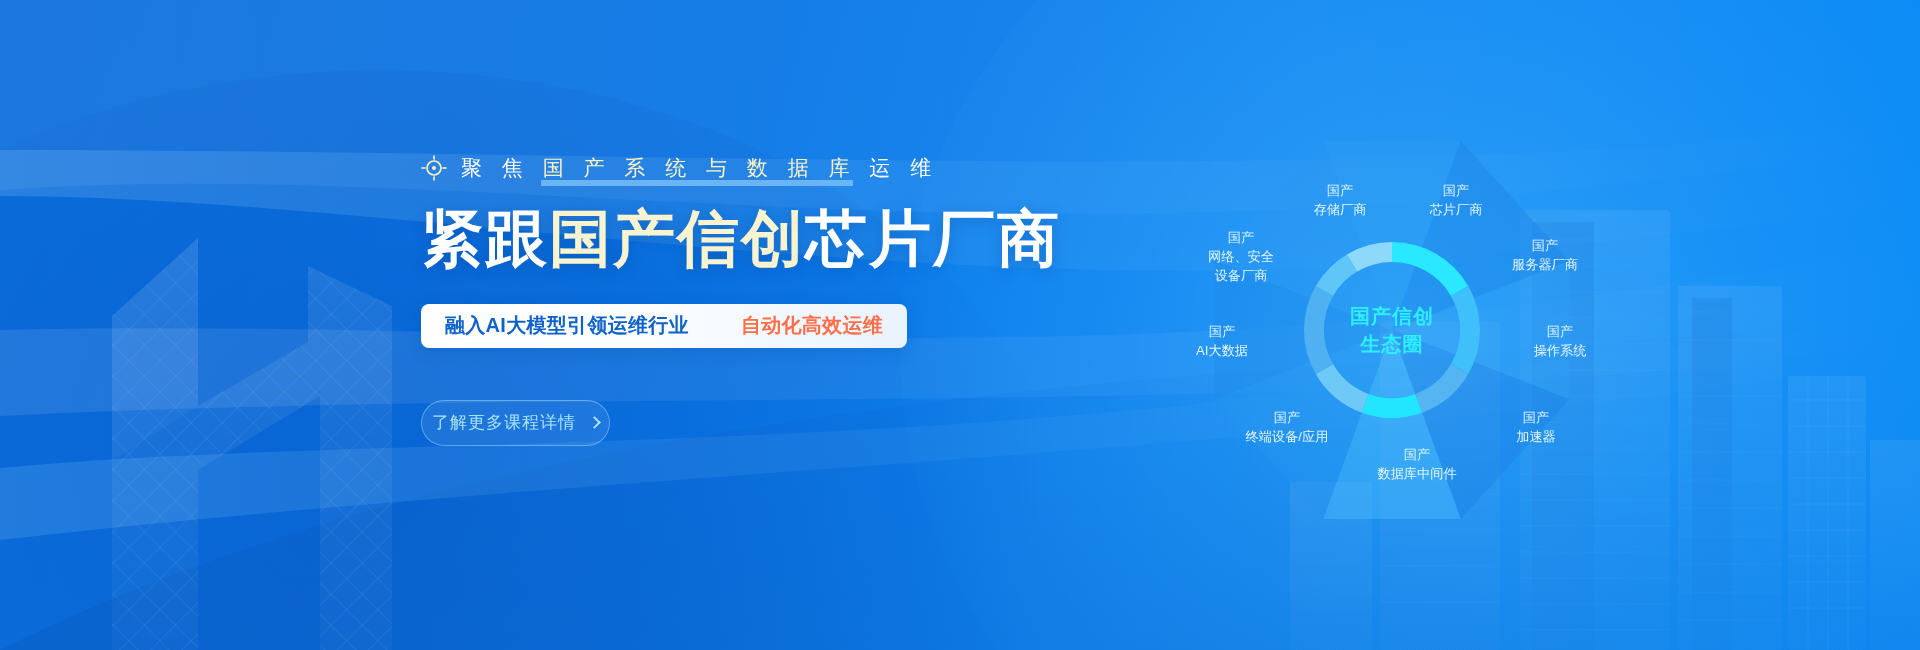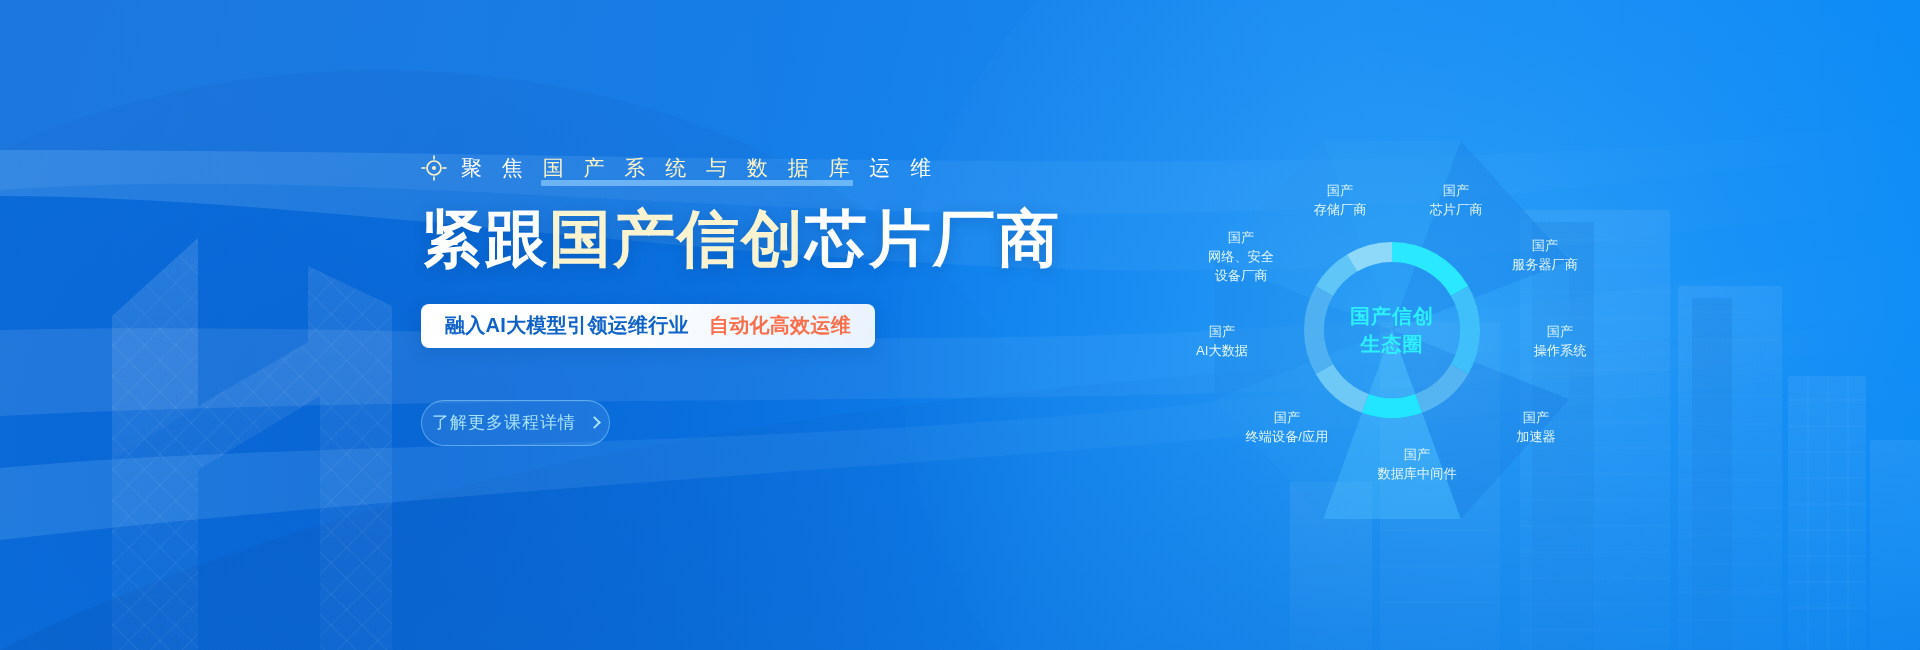--- a/index.html
+++ b/index.html
@@ -41,23 +41,24 @@
   .headline{margin-top:18px;font-size:62px;line-height:1.06;font-weight:900;
     letter-spacing:2px;color:#ffffff;white-space:nowrap;
     text-shadow:0 3px 14px rgba(3,55,130,.30);}
   .hl-cream{color:#FAF3CF;}
 
   .tagline{
     margin-top:32px;display:inline-flex;align-items:center;height:44px;
     padding:0 24px;border-radius:8px;white-space:nowrap;
     background:linear-gradient(100deg,#ffffff 0%,#fbfdff 48%,#e9f3fe 100%);
     box-shadow:0 4px 16px rgba(4,60,140,.18);
+    gap:44px;
   }
   .tag-blue{color:#0F62C8;font-size:20px;font-weight:700;letter-spacing:.3px;}
-  .tag-orange{color:#FA6E4A;font-size:20px;font-weight:700;margin-left:20px;letter-spacing:.3px;}
+  .tag-orange{color:#FA6E4A;font-size:20px;font-weight:700;margin-left:8px;letter-spacing:.3px;}
 
   .cta{
     margin-top:52px;display:inline-flex;align-items:center;justify-content:center;
     width:189px;height:46px;border-radius:23px;cursor:pointer;
     background:rgba(255,255,255,.085);
     border:1px solid rgba(150,215,255,.50);
   }
   .cta-label{color:#A8E2FA;font-size:17px;letter-spacing:1px;}
   .cta-chevron{margin-left:14px;display:inline-block;width:9px;height:9px;
     border-top:2px solid #A8E2FA;border-right:2px solid #A8E2FA;transform:rotate(45deg);}

